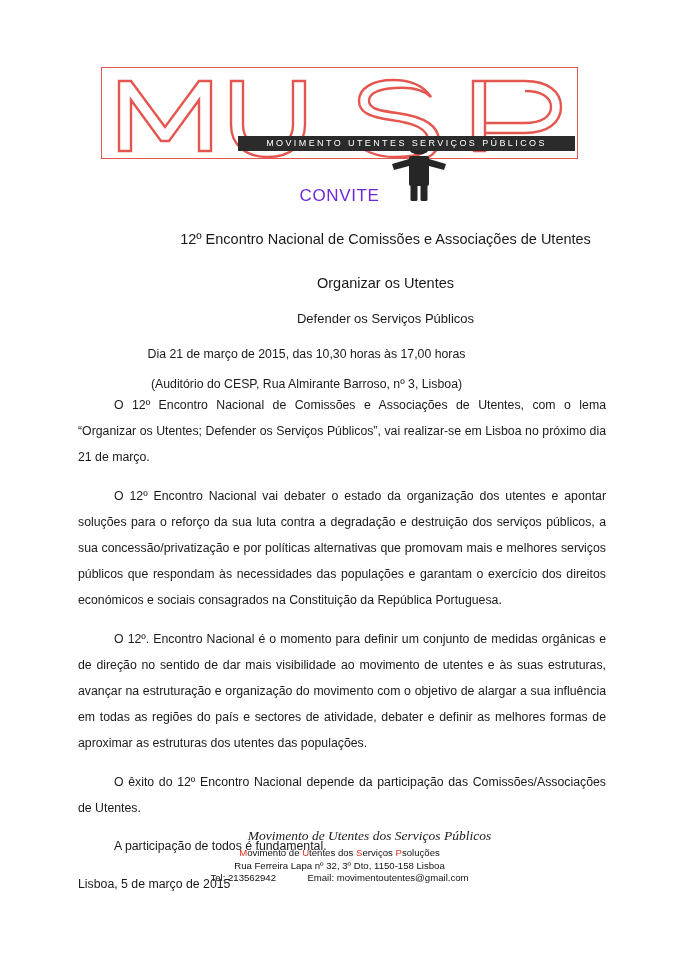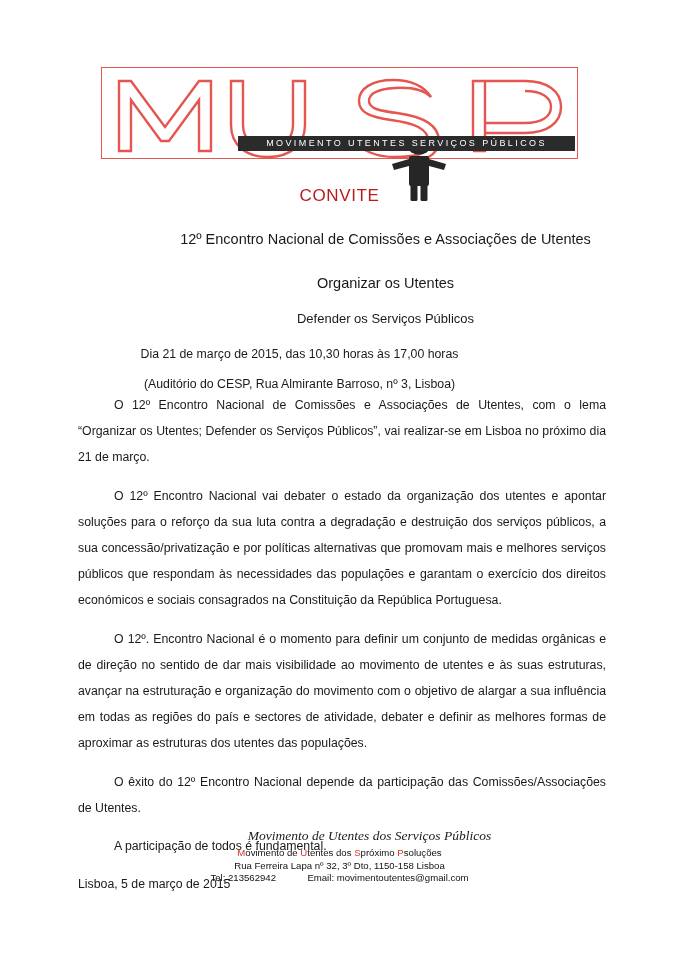--- a/index.html
+++ b/index.html
@@ -76,37 +76,37 @@
 
   
   .doc-title {
     position: absolute;
     left: 0;
     top: 186px;
     width: 679px;
     text-align: center;
     font-size: 17px;
     letter-spacing: 0.6px;
-    color: #b91c1c;
+    color: #6d28d9;
   }
   .subtitle {
     position: absolute;
     left: 0;
     width: 679px;
     text-align: center;
     color: #1a1a1a;
     padding-left: 46px;
   }
   .subtitle-1 { top: 231px; font-size: 14.5px; }
   .subtitle-2 { top: 275px; font-size: 14.5px; }
   .subtitle-3 { top: 311px; font-size: 13px; }
 
   .infoline {
     position: absolute;
-    left: 9px;
+    left: 16px;
     width: 581px;
     text-align: center;
     font-size: 12.3px;
     color: #1a1a1a;
   }
   .infoline-1 { top: 347px; }
   .infoline-2 { top: 377px; }
 
   
   .body-area {
@@ -212,21 +212,21 @@
     <p class="para">O 12º Encontro Nacional vai debater o estado da organização dos utentes e apontar soluções para o reforço da sua luta contra a degradação e destruição dos serviços públicos, a sua concessão/privatização e por políticas alternativas que promovam mais e melhores serviços públicos que respondam às necessidades das populações e garantam o exercício dos direitos económicos e sociais consagrados na Constituição da República Portuguesa.</p>
     <p class="para">O 12º. Encontro Nacional é o momento para definir um conjunto de medidas orgânicas e de direção no sentido de dar mais visibilidade ao movimento de utentes e às suas estruturas, avançar na estruturação e organização do movimento com o objetivo de alargar a sua influência em todas as regiões do país e sectores de atividade, debater e definir as melhores formas de aproximar as estruturas dos utentes das populações.</p>
     <p class="para">O êxito do 12º Encontro Nacional depende da participação das Comissões/Associações de Utentes.</p>
     <p class="para tight">A participação de todos é fundamental.</p>
     <p class="para no-indent">Lisboa, 5 de março de 2015</p>
   </div>
 
   <div class="signature">Movimento de Utentes dos Serviços Públicos</div>
 
   <div class="footer">
-    <span class="footer-line" id="footer-org"><span class="hl" style="color: rgb(224, 49, 39);">M</span><span>ovimento de </span><span class="hl" style="color: rgb(224, 49, 39);">U</span><span>tentes dos </span><span class="hl" style="color: rgb(224, 49, 39);">S</span><span>próximo </span><span class="hl" style="color: rgb(224, 49, 39);">P</span><span>soluções</span></span>
+    <span class="footer-line" id="footer-org"><span class="hl" style="color: rgb(224, 49, 39);">M</span><span>ovimento de </span><span class="hl" style="color: rgb(224, 49, 39);">U</span><span>tentes dos </span><span class="hl" style="color: rgb(224, 49, 39);">S</span><span>erviços </span><span class="hl" style="color: rgb(224, 49, 39);">P</span><span>soluções</span></span>
     <span class="footer-line">Rua Ferreira Lapa nº 32, 3º Dto, 1150-158 Lisboa</span>
     <span class="footer-line">
       <span>Tel: 213562942</span>
       <span class="footer-contact-gap"></span>
       <span>Email: movimentoutentes@gmail.com</span>
     </span>
   </div>
 
 </div>
 

